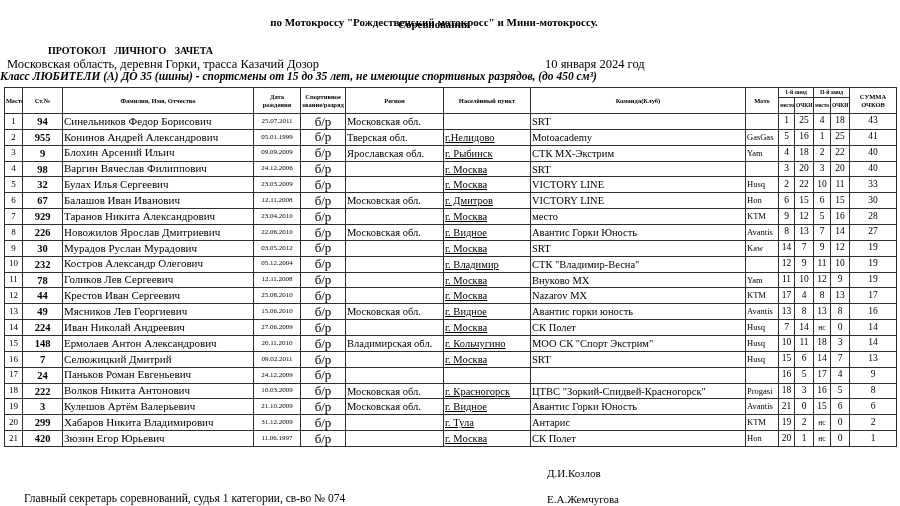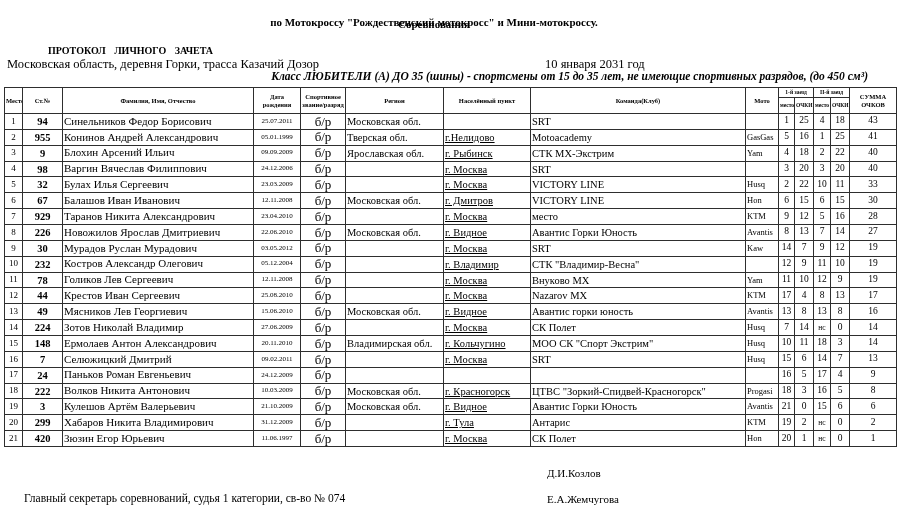--- a/index.html
+++ b/index.html
@@ -5,21 +5,21 @@
   html,body { margin:0; padding:0; background:#fff; }
   .page {
     position:relative; width:900px; height:506px; background:#ffffff;
     font-family:"Liberation Serif", serif; color:#000; overflow:hidden;
   }
   .title1 { position:absolute; top:18px;  left:0; width:868px; text-align:center; font-weight:bold; font-size:11px; }
   .title2 { position:absolute; top:16px; left:0; width:868px; text-align:center; font-weight:bold; font-size:11px; }
   .protocol { position:absolute; top:45px; left:0; width:868px; font-weight:bold; font-size:10px; word-spacing:6px;padding-left:48px; }
   .locline { position:absolute; top:57px; left:7px; font-size:12.5px; }
   .dateline { position:absolute; top:57px; left:545px; font-size:12.5px; }
-  .classline { position:absolute; top:70px; left:0; width:868px; text-align:right; font-weight:bold; font-style:italic; font-size:11.5px; }
+  .classline { position:absolute; top:70px; left:0; width:868px; text-align:left; font-weight:bold; font-style:italic; font-size:11.5px; }
 
   table.results {
     position:absolute; top:87px; left:4px; width:892px;
     border-collapse:collapse; table-layout:fixed;
   }
   table.results th, table.results td {
     border:1px solid #2e2e2e; padding:0 1px; overflow:hidden;
   }
   thead tr.r1 { height:10px; }
   thead tr.r2 { height:16px; }
@@ -47,21 +47,21 @@
 </style>
 </head>
 <body>
 
 <div class="page">
 
   <div class="title1">Соревнования</div>
   <div class="title2">по Мотокроссу "Рождественский мотокросс" и Мини-мотокроссу.</div>
   <div class="protocol">ПРОТОКОЛ ЛИЧНОГО ЗАЧЕТА</div>
   <div class="locline">Московская область, деревня Горки, трасса Казачий Дозор</div>
-  <div class="dateline">10 января 2031 год</div>
+  <div class="dateline">10 января 2024 год</div>
   <div class="classline">Класс ЛЮБИТЕЛИ (А) ДО 35 (шины) - спортсмены от 15 до 35 лет, не имеющие спортивных разрядов, (до 450 см³)</div>
 
   <table class="results">
     <colgroup>
       <col style="width:18px">
         <col style="width:40px">
         <col style="width:191px">
       <col style="width:47px">
         <col style="width:45px">
         <col style="width:98px">
@@ -301,21 +301,21 @@
           <td class="c-moto">Avantis</td>
           <td class="c-n">13</td>
           <td class="c-n">8</td>
           <td class="c-n">13</td>
           <td class="c-n">8</td>
           <td class="c-total">16</td>
         </tr>
         <tr>
           <td class="c-place">14</td>
           <td class="c-num">224</td>
-          <td class="c-name">Зотов Николай Владимир</td>
+          <td class="c-name">Иван Николай Андреевич</td>
           <td class="c-dob">27.06.2009</td>
           <td class="c-rank">б/р</td>
           <td class="c-region"></td>
           <td class="c-city">г. Москва</td>
           <td class="c-team">СК Полет</td>
           <td class="c-moto">Husq</td>
           <td class="c-n">7</td>
           <td class="c-n">14</td>
           <td class="c-n ns">нс</td>
           <td class="c-n">0</td>

